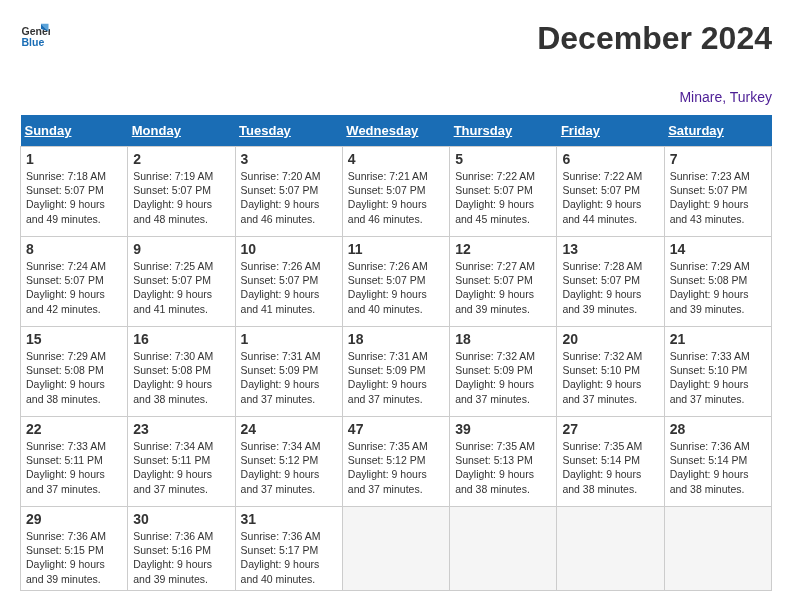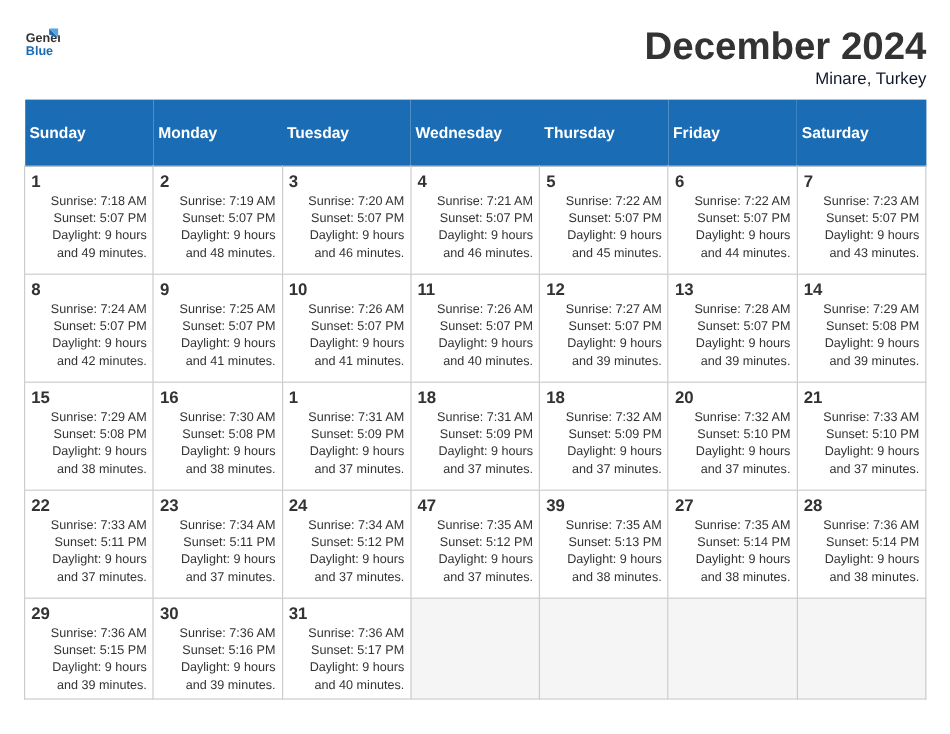--- a/index.html
+++ b/index.html
@@ -29,34 +29,36 @@
       text-align: right;
     }
     .month-title {
       font-size: 32px;
       font-weight: bold;
       color: #333;
       text-align: right;
     }
     .location {
       font-size: 14px;
-      color: #0f172a;
+      color: #4c1d95;
+      margin-top: 32px;
     }
     .calendar-table {
       width: 100%;
       border-collapse: collapse;
       font-size: 11px;
     }
     .calendar-table th {
       background-color: #1a6db5;
       color: white;
-      padding: 20px 4px;
+      padding: 8px 4px;
       text-align: left;
       font-size: 13px;
       font-weight: bold;
+      text-decoration: underline;
     }
     .calendar-table td {
       border: 1px solid #ccc;
       padding: 4px 5px;
       vertical-align: top;
       height: 90px;
       background: #fff;
       color: #333;
       width: 14.28%;
     }
@@ -66,21 +68,20 @@
     .day-number {
       font-size: 14px;
       font-weight: bold;
       display: block;
       margin-bottom: 2px;
     }
     .day-info {
       font-size: 10.5px;
       line-height: 1.35;
       color: #333;
-      text-align: right;
     }
     .last-row td {
       height: 75px;
     }
   </style>
 </head>
 <body>
 
 <div class="header">
   <div class="logo">

